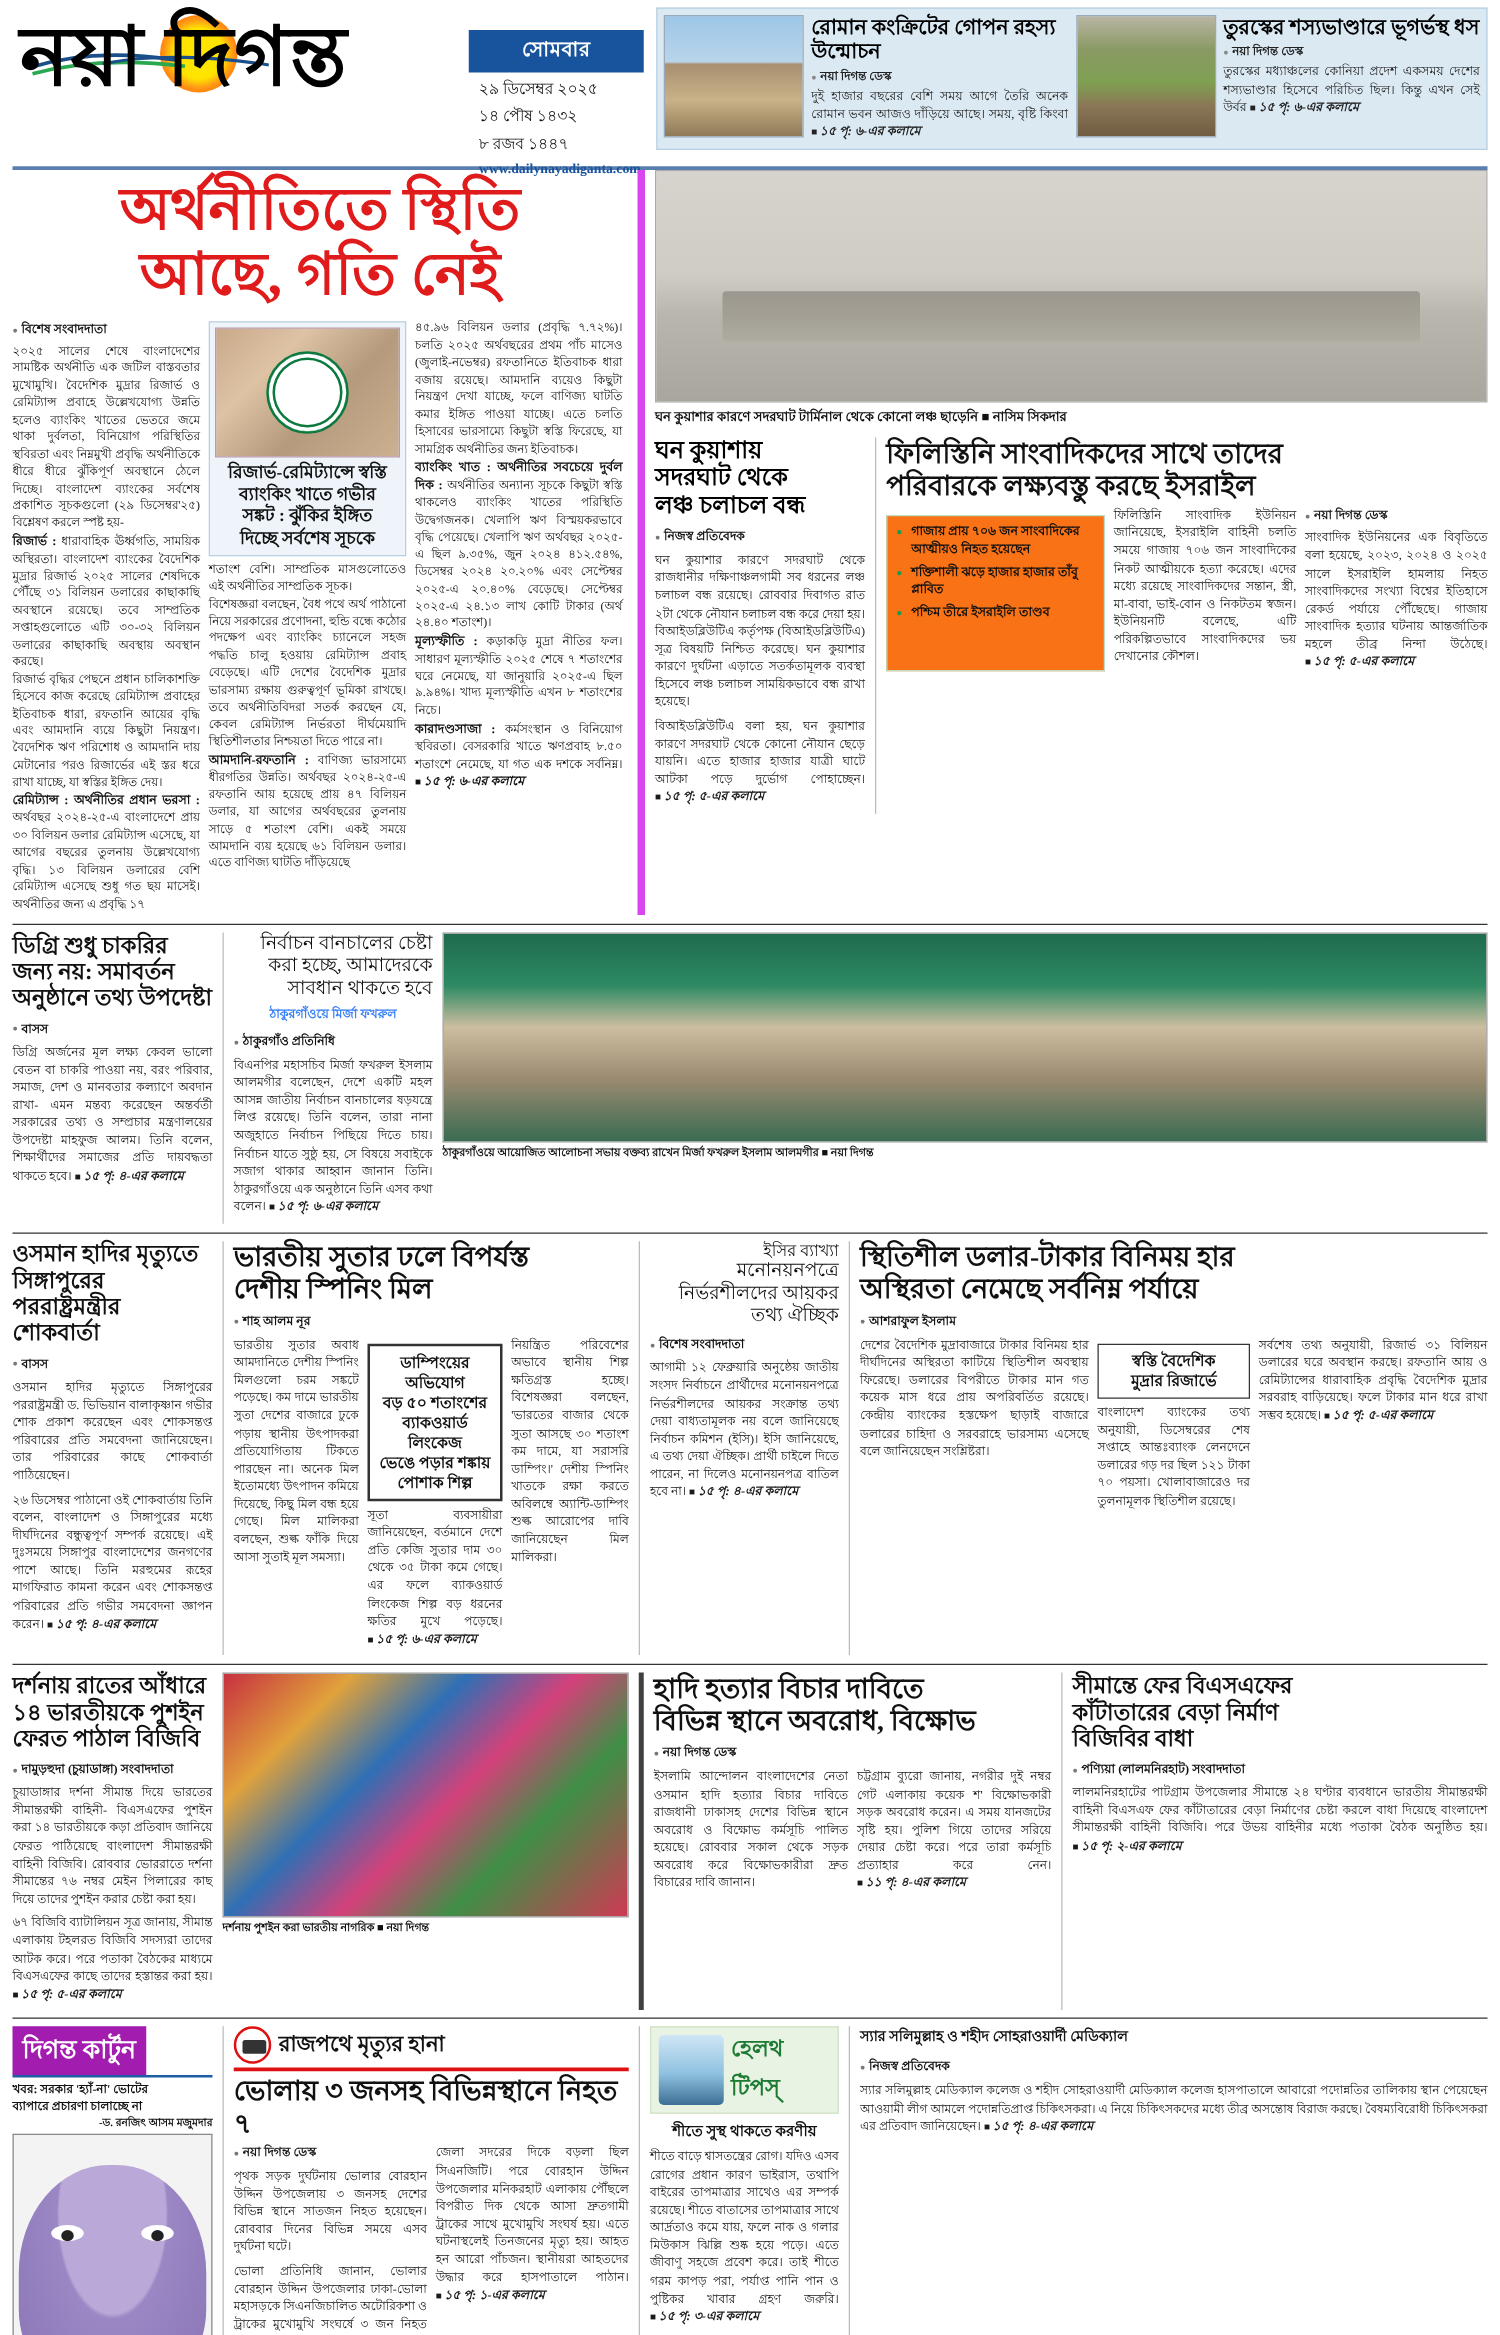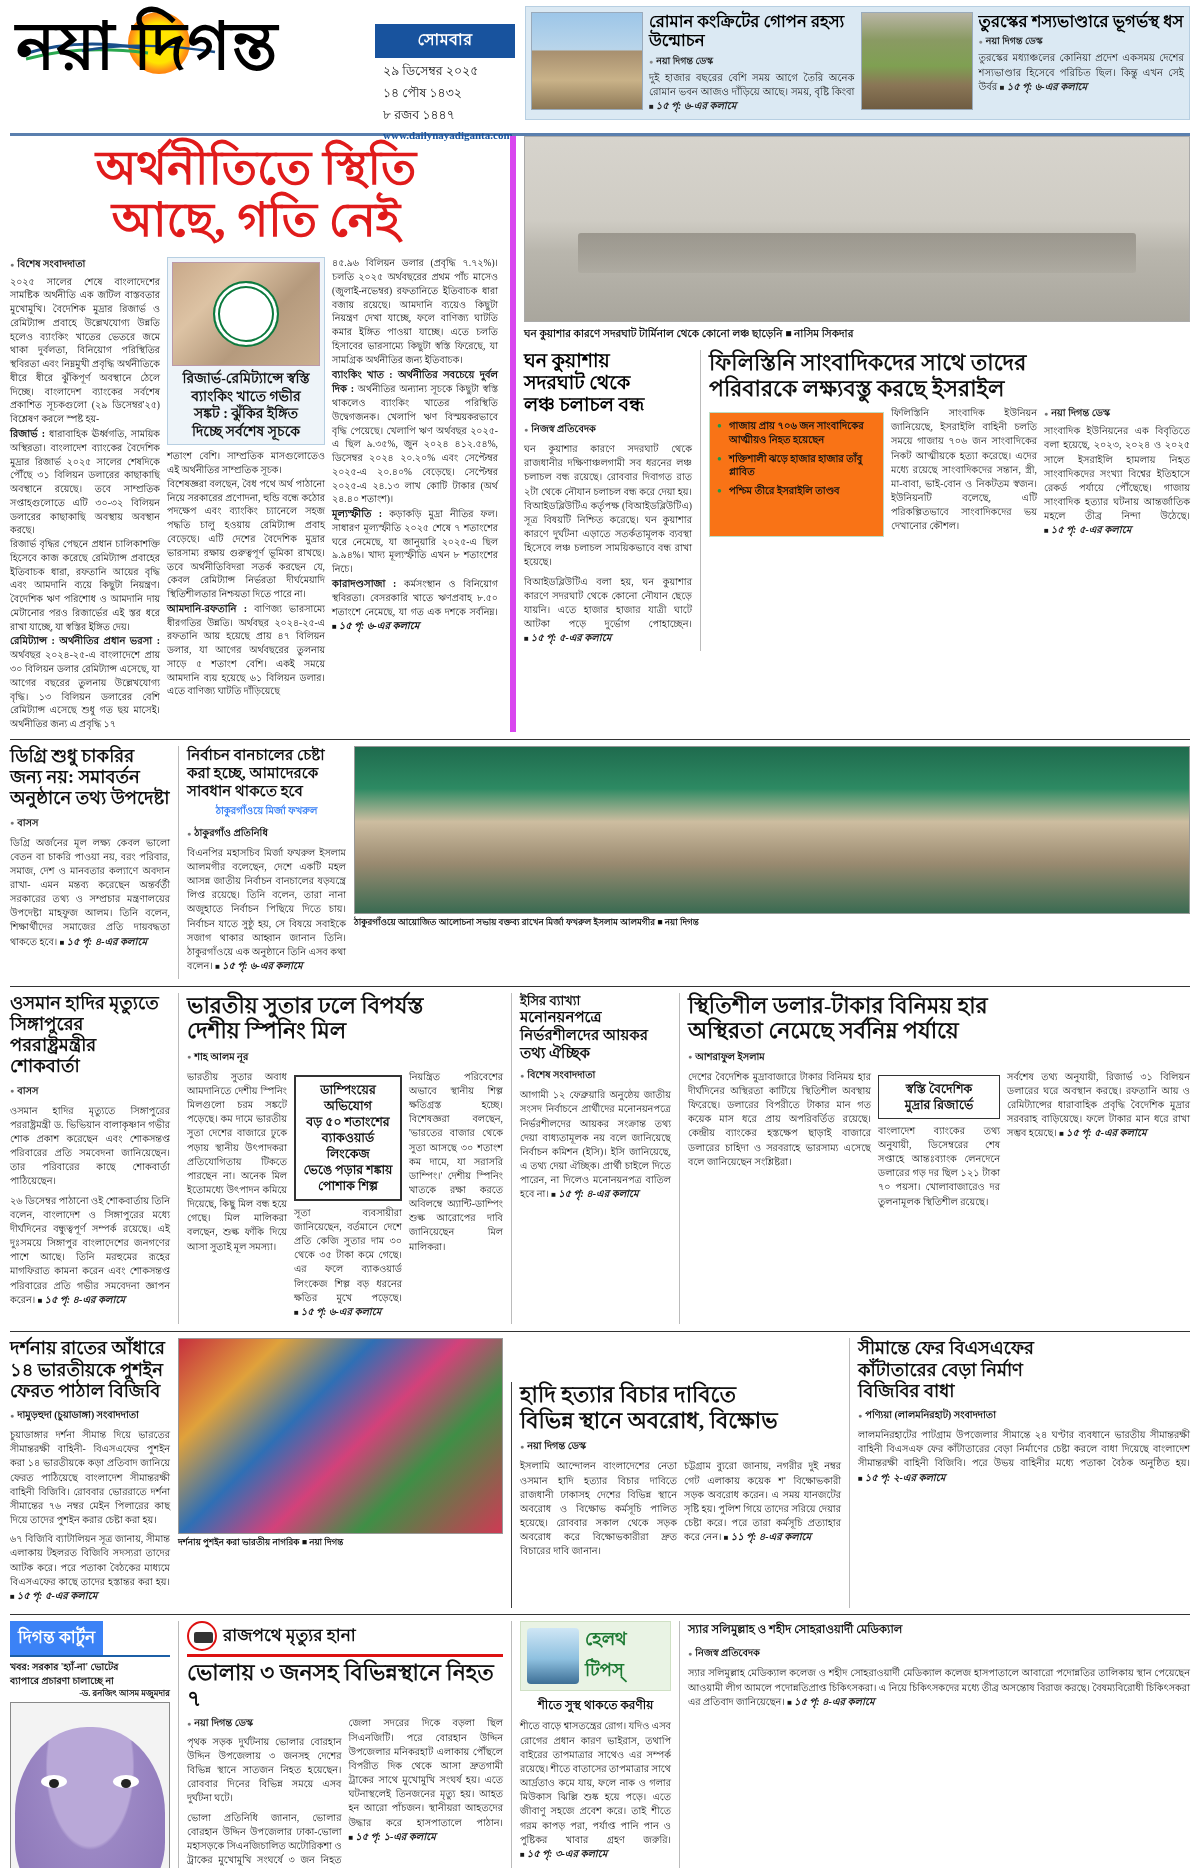--- a/index.html
+++ b/index.html
@@ -98,36 +98,36 @@
   .mb-title.sm { font-size: 19px; }
 
   .green-box { background:#f97316; border:1px solid #bcdcc3; padding:6px 7px; margin:6px 0; }
   .green-box li { list-style:none; font-size:10px; font-weight:bold; line-height:1.38; margin-bottom:5px; padding-left:12px; position:relative;}
   .green-box li::before{ content:"●"; position:absolute; left:0; top:1px; color:#1a9a4b; font-size:8px;}
 
   
   .sec { border-top: 1px solid #333; margin-top: 7px; padding-top: 6px; }
   .hl-lg { font-size: 22px; font-weight: bold; line-height: 1.16; }
   .hl-md { font-size: 18px; font-weight: bold; line-height: 1.18; }
-  .hl-sm { font-size: 15px; font-weight: bold; line-height: 1.2; }
+  .hl-sm { font-size: 15px; font-weight: normal; line-height: 1.2; text-align: right; }
   .center { text-align: center; }
 
   .photo { border:1px solid #999; width:100%; }
   .p-stage { height: 168px; background: linear-gradient(180deg,#6f2f63 0%,#8a3a72 30%,#b45a86 55%,#5e2a52 100%); }
   .p-press { height: 168px; background: linear-gradient(180deg,#1f6b4e 0%,#2d8a63 25%,#cdbda0 45%,#9a8a70 70%,#3a6b52 100%); }
   .p-crowd { height: 196px; background: linear-gradient(135deg,#c7303f 0%,#e0a23b 20%,#2f6fb5 38%,#d4417a 55%,#3f8f46 72%,#cf3a54 100%); }
   .p-doctor { height: 56px; width:56px; border-radius:4px; background: linear-gradient(180deg,#cfe6f5 0%,#8fc1e0 55%,#3d6f96 100%); }
   .cap-s { font-size: 8.8px; font-weight:bold; line-height:1.35; margin-top:3px; }
 
   .note-box { border: 2px solid #333; padding: 5px 6px; margin: 5px 0; text-align:center; }
   .note-box .nb { font-size: 12.5px; font-weight: bold; line-height:1.28; }
 
   
   .bot-strip { display:flex; gap:8px; margin-top:6px; }
-  .cartoon-head { background:#3b82f6; color:#fff; font-size:17px; font-weight:bold; padding:3px 8px; display:inline-block;}
+  .cartoon-head { background:#a21caf; color:#fff; font-size:20px; font-weight:bold; padding:3px 8px; display:inline-block;}
   .cartoon-box { border:1px solid #888; background:#f3f3f3; height:206px; position:relative; overflow:hidden;}
   .ogre { position:absolute; left:50%; bottom:0; transform:translateX(-50%); width:150px; height:180px;
       background: radial-gradient(ellipse at 50% 22%, #b9a8d8 0 40%, #9b87c4 42%, #8a74b6 100%);
       border-radius: 48% 48% 36% 36%; }
   .ogre::before{content:""; position:absolute; left:26px; top:48px; width:26px; height:13px; background:#fff; border-radius:50%; box-shadow:72px 0 0 #fff;}
   .ogre::after{content:""; position:absolute; left:34px; top:52px; width:10px; height:9px; background:#222; border-radius:50%; box-shadow:72px 0 0 #222;}
 
   .health-head { display:flex; align-items:center; gap:6px; background:#e9f3e4; border:1px solid #cfe0c4; padding:3px 6px;}
   .health-title { font-size:18px; font-weight:bold; color:#1d7a33;}
 
@@ -450,21 +450,21 @@
           <span class="jump">১৫ পৃ: ৫-এর কলামে</span>
         </p>
       </div>
     </div>
 
     <div style="width:325px">
       <div class="photo p-crowd"></div>
       <div class="cap-s">দর্শনায় পুশইন করা ভারতীয় নাগরিক ■ নয়া দিগন্ত</div>
     </div>
 
-    <div style="width:330px; border-left:1px solid #404040; padding-left:8px;margin-top:44px;">
+    <div style="width:330px; border-left:4px solid #404040; padding-left:8px;">
       <div class="hl-lg">
         <div>হাদি হত্যার বিচার দাবিতে</div>
         <div>বিভিন্ন স্থানে অবরোধ, বিক্ষোভ</div>
       </div>
       <div class="byline" style="margin-top:5px">নয়া দিগন্ত ডেস্ক</div>
       <div style="display:flex; gap:7px;">
         <div class="col-body" style="flex:1">
           <p>ইসলামি আন্দোলন বাংলাদেশের নেতা ওসমান হাদি হত্যার বিচার দাবিতে রাজধানী ঢাকাসহ দেশের বিভিন্ন স্থানে অবরোধ ও বিক্ষোভ কর্মসূচি পালিত হয়েছে। রোববার সকাল থেকে সড়ক অবরোধ করে বিক্ষোভকারীরা দ্রুত বিচারের দাবি জানান।</p>
         </div>
         <div class="col-body" style="flex:1">

